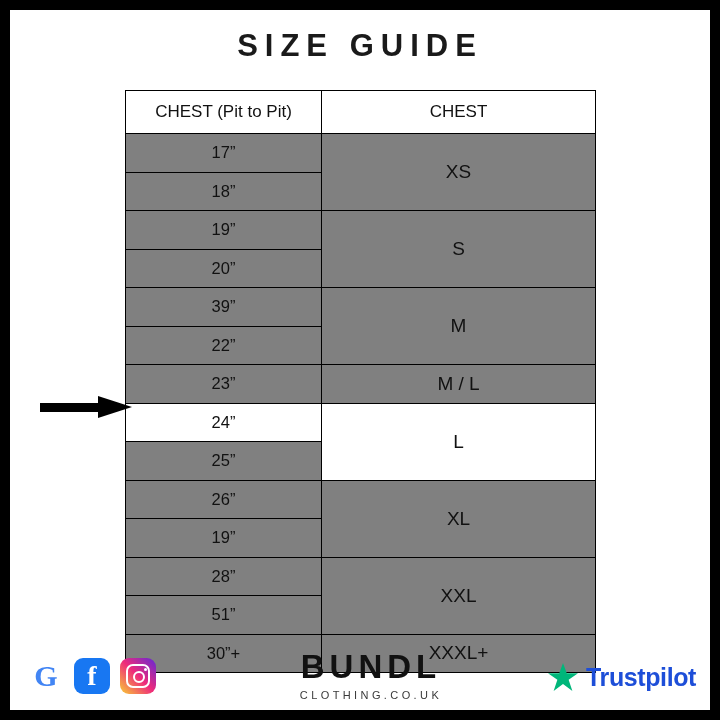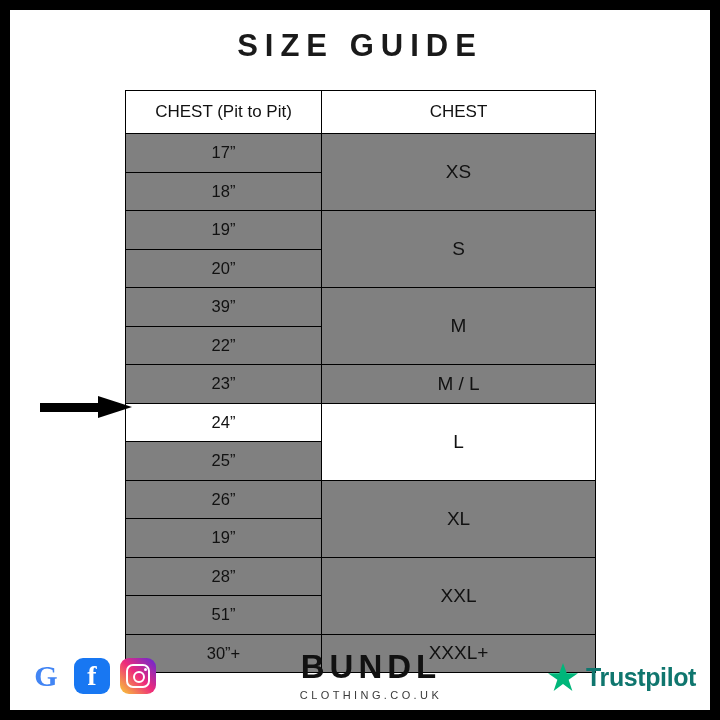--- a/index.html
+++ b/index.html
@@ -182,21 +182,21 @@
     align-items: center;
     gap: 8px;
   }
   .tp-star {
     width: 30px;
     height: 30px;
   }
   .tp-text {
     font-size: 25px;
     font-weight: bold;
-    color: #0f766e;
+    color: #1d4ed8;
     letter-spacing: -0.4px;
   }
 </style>
 </head>
 <body>
 
 <div class="card">
 
   <div class="title">SIZE GUIDE</div>
 

